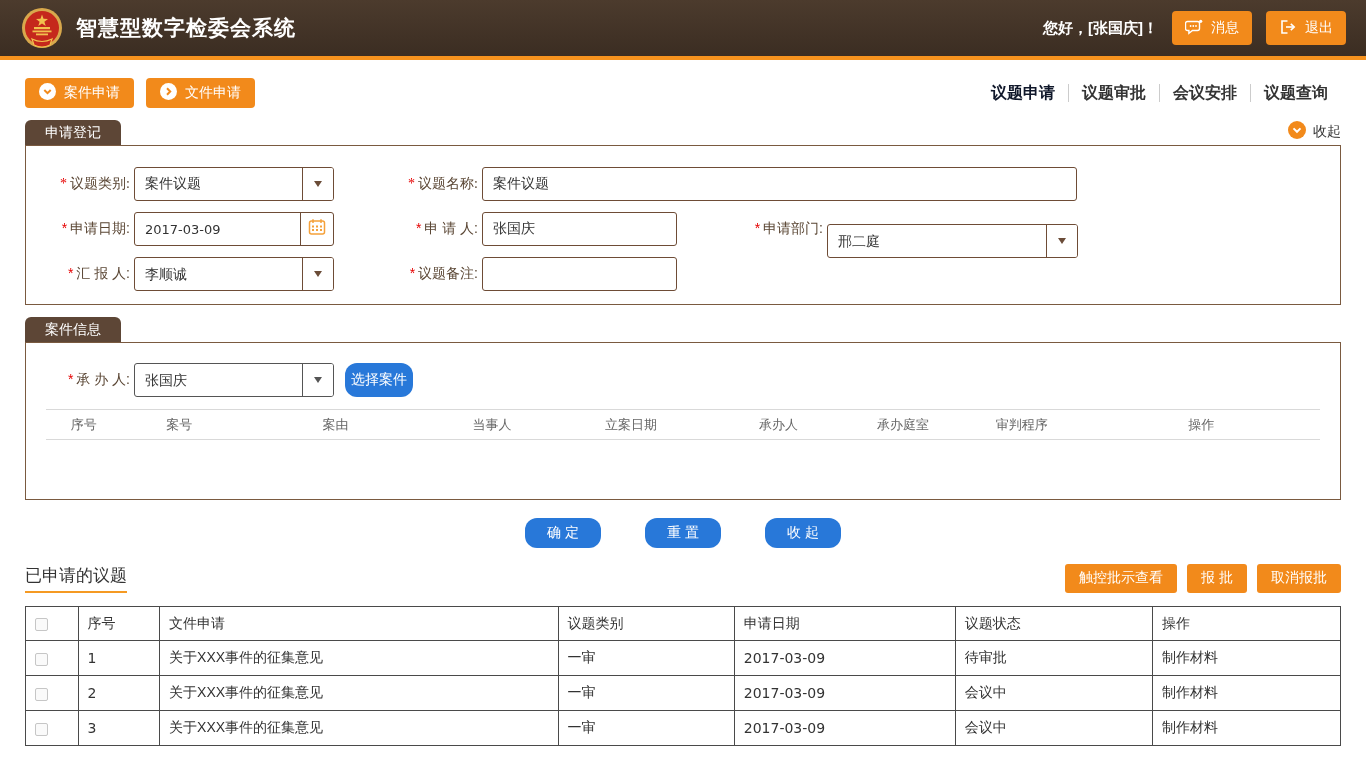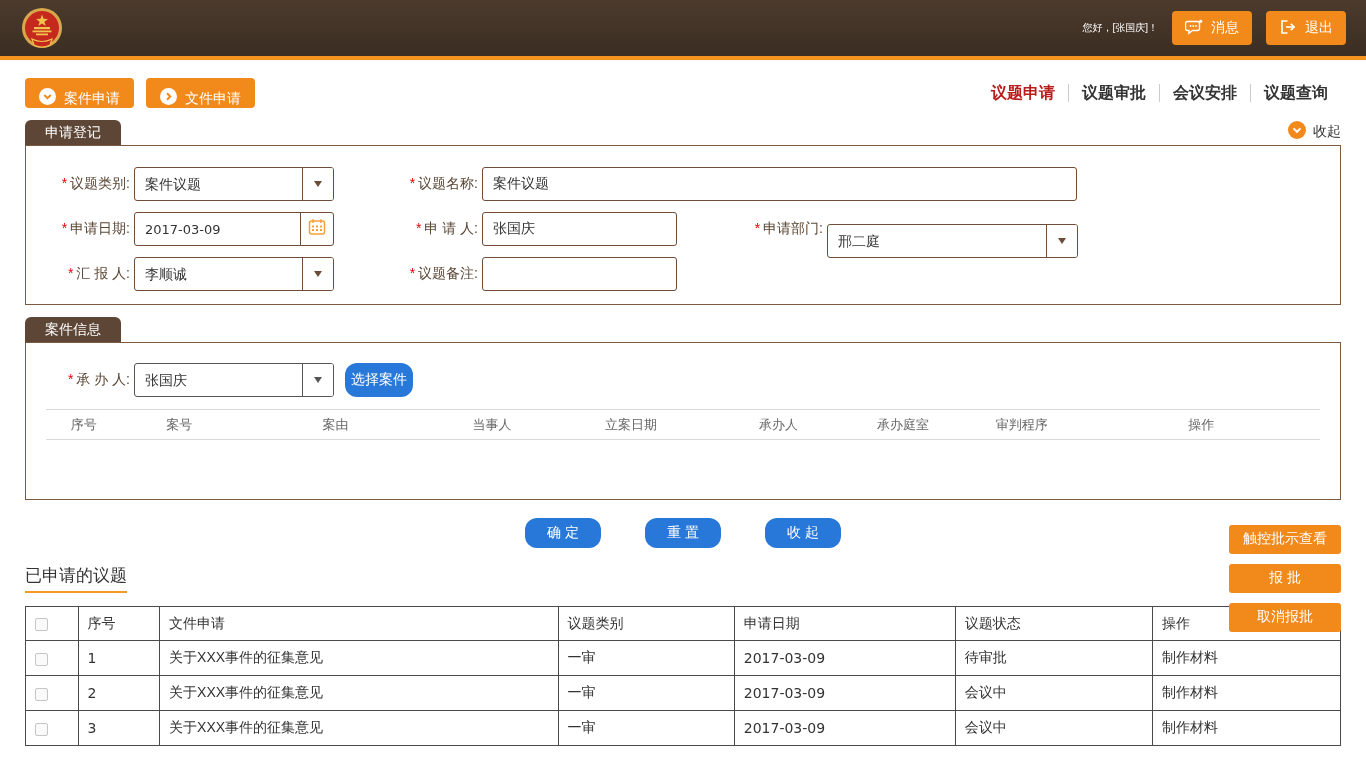--- a/index.html
+++ b/index.html
@@ -10,58 +10,58 @@
   }
   
   .app-header {
     height:60px; background:linear-gradient(180deg,#4c3b2d 0%,#3b2d22 100%);
     border-bottom:4px solid #f6921e;
     display:flex; align-items:center; padding:0 20px;
   }
   .logo { width:44px; height:44px; flex:0 0 auto; }
   .app-title { color:#fff; font-size:21px; font-weight:bold; margin-left:12px; letter-spacing:1px; }
   .header-right { margin-left:auto; display:flex; align-items:center; gap:14px; }
-  .greeting { color:#fff; font-size:10px; }
+  .greeting { color:#fff; font-size:15px;font-weight:bold; }
   .hdr-btn {
     background:#f28a1b; color:#fff; border:none; border-radius:4px;
     height:34px; padding:0 13px; font-size:14px;
     display:flex; align-items:center; gap:8px; cursor:pointer;
     font-family:inherit;
   }
   
   .page { padding:0 25px; }
   .toolbar { margin-top:18px; display:flex; align-items:center; height:30px; }
   .tb-btn {
     background:#f28a1b; color:#fff; border:none; border-radius:4px;
     height:30px; padding:0 14px; margin-right:12px; font-size:14px;
-    display:flex; align-items:flex-end; gap:8px; cursor:pointer; font-family:inherit;
+    display:flex; align-items:center; gap:8px; cursor:pointer; font-family:inherit;
   }
   .nav { margin-left:auto; display:flex; align-items:center; }
   .nav-item {
     font-size:16px; font-weight:bold; color:#333; padding:0 13px;
     border-left:1px solid #ccc; cursor:pointer; line-height:18px;
   }
   .nav-item:first-child { border-left:none; }
-  .nav-item.active { color:#b91c1c; }
+  .nav-item.active { color:#0f172a; }
   
   .section-row { display:flex; justify-content:space-between; align-items:flex-end; margin-top:12px; height:25px; }
   .section-tab {
     background:#5d4636; color:#fff; font-size:14px; height:25px;
     padding:0 20px; line-height:25px; border-radius:6px 6px 0 0;
   }
   .collapse-link { display:flex; align-items:center; gap:7px; font-size:14px; color:#333; cursor:pointer; padding-bottom:3px; }
   .panel { border:1px solid #7a5a40; position:relative; background:#fff; }
   .panel.register { height:160px; }
   .panel.caseinfo { height:158px; }
   .fg { position:absolute; display:flex; align-items:center; height:34px; }
   .lbl { font-size:14px; color:#5a4634; text-align:right; white-space:pre; }
   .lbl .req { color:#e60000; margin-right:3px; font-size:14px; }
   .lbl-1 { width:86px; }
   .lbl-2 { width:88px; }
-  .row-1 { top:21px; } .row-2 { top:66px; } .row-3 { top:111px; }
+  .row-1 { top:21px;font-family:Liberation Serif, serif; } .row-2 { top:66px; } .row-3 { top:111px; }
   .col-1 { left:18px; } .col-2 { left:364px; } .col-3 { left:711px; }
   .txt {
     height:34px; border:1px solid #6e4c36; border-radius:3px;
     font-size:14px; padding:0 10px; color:#333; margin-left:4px;
     font-family:inherit; outline:none; background:#fff;
   }
   .w-name { width:595px; } .w-mid { width:195px; }
   .sel {
     display:flex; margin-left:4px; height:34px; border:1px solid #6e4c36;
     border-radius:3px; background:#fff; overflow:hidden; align-items:stretch;
@@ -91,21 +91,21 @@
   }
   .case-thead span { text-align:center; }
   .cw0{width:6.5%}.cw1{width:10%}.cw2{width:17%}.cw3{width:10%}.cw4{width:14%}
   .cw5{width:11.5%}.cw6{width:10%}.cw7{width:10.5%}.cw8{width:20.5%}
   
   .form-actions { display:flex; justify-content:center; gap:44px; margin-top:18px; }
   .form-actions .blue-btn { width:76px; height:30px; }
   
   .applied-head { display:flex; align-items:center; justify-content:space-between; margin-top:14px; height:32px; }
   .applied-title { font-size:17px; color:#333; border-bottom:2px solid #f59a23; padding-bottom:4px; }
-  .applied-actions { display:flex; gap:10px;flex-direction:column; }
+  .applied-actions { display:flex; gap:10px; }
   .orange-btn {
     background:#f28a1b; color:#fff; border:none; border-radius:3px;
     height:29px; padding:0 14px; font-size:14px; cursor:pointer; font-family:inherit;
   }
   table.applied { width:100%; border-collapse:collapse; margin-top:12px; }
   table.applied th, table.applied td {
     border:1px solid #4a4a4a; font-size:14px; font-weight:normal;
     text-align:left; padding:0 9px; color:#333;
   }
   table.applied th { height:34px; }
@@ -125,20 +125,21 @@
     <svg viewBox="0 0 44 44" width="44" height="44">
       <circle cx="22" cy="22" r="20" fill="#d8a84c"></circle>
       <circle cx="22" cy="22" r="17" fill="#c5281c"></circle>
       <path d="M22 8.5 l1.5 4.2 4.5 .2 -3.6 2.8 1.3 4.3 -3.7 -2.6 -3.7 2.6 1.3 -4.3 -3.6 -2.8 4.5 -.2 z" fill="#f2c14e"></path>
       <rect x="14" y="21" width="16" height="2.2" fill="#f2c14e"></rect>
       <rect x="12.5" y="24.5" width="19" height="1.8" fill="#f2c14e"></rect>
       <rect x="16" y="27.5" width="12" height="1.8" fill="#f2c14e"></rect>
       <path d="M12 33 q10 5 20 0 l-2 6 q-8 4 -16 0 z" fill="#c5281c" stroke="#f2c14e" stroke-width="1.2"></path>
     </svg>
   </span>
+  <h1 class="app-title">智慧型数字检委会系统</h1>
   <div class="header-right">
     <span class="greeting">您好，[张国庆]！</span>
     <button class="hdr-btn">
       <span>
         <svg width="18" height="16" viewBox="0 0 18 16">
           <path d="M2.5 2.5 h10 a2 2 0 0 1 2 2 v5 a2 2 0 0 1 -2 2 h-5 l-3.6 2.8 v-2.8 h-1.4 a2 2 0 0 1 -2 -2 v-5 a2 2 0 0 1 2 -2 z" fill="none" stroke="#fff" stroke-width="1.4"></path>
           <circle cx="5.6" cy="7" r="0.9" fill="#fff"></circle>
             <circle cx="8.3" cy="7" r="0.9" fill="#fff"></circle>
             <circle cx="11" cy="7" r="0.9" fill="#fff"></circle>
           <circle cx="15.7" cy="2.3" r="1.6" fill="#fff"></circle>

